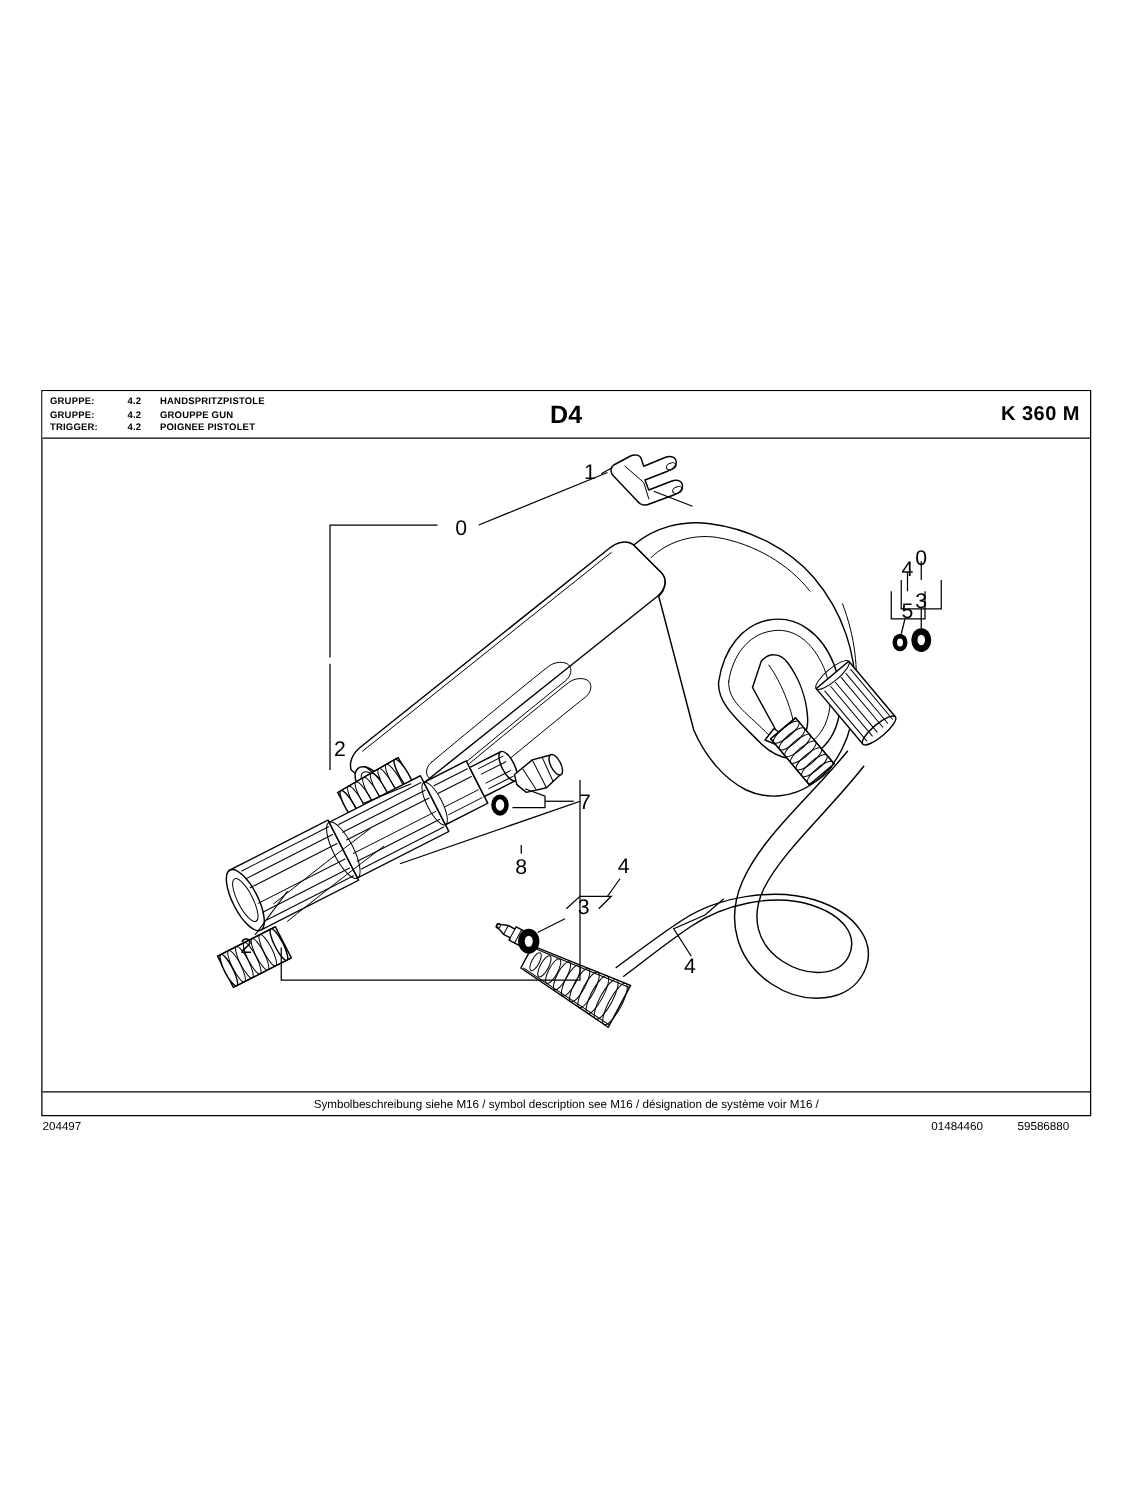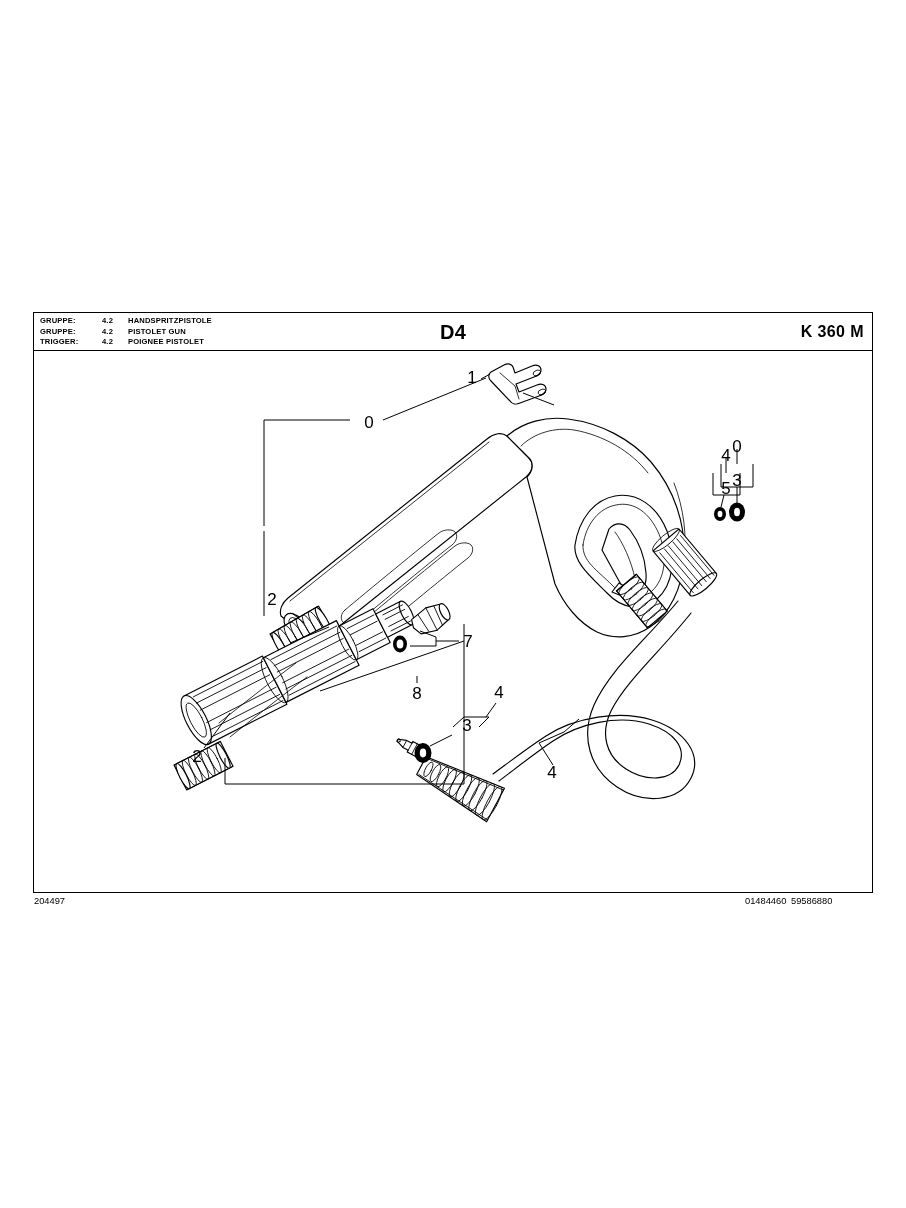--- a/index.html
+++ b/index.html
@@ -114,41 +114,41 @@
     position: absolute;
     left: 33px;
     top: 896px;
     width: 840px;
     height: 16px;
     font-size: 9.3px;
     text-decoration: underline;
   }
   #footer .fleft { position: absolute; left: 1px; top: 0; }
   #footer .fmid  { position: absolute; left: 712px; top: 0; }
-  #footer .fright { position: absolute; left: 758px; top: 0; }
+  #footer .fright { position: absolute; left: 781px; top: 0; }
 
   .callout-text {
     font-family: "Liberation Sans", sans-serif;
     font-size: 17px;
     fill: #000;
   }
 </style>
 </head>
 <body>
 
 <div id="sheet">
 
   <div id="header">
 
     <div id="group-block">
       <span class="grow">
         <span class="lang">GRUPPE:</span><span class="num">4.2</span><span>HANDSPRITZPISTOLE</span>
       </span>
       <span class="grow">
-        <span class="lang">GRUPPE:</span><span class="num">4.2</span><span>PISTOLET GUN</span>
+        <span class="lang">GRUPPE:</span><span class="num">4.2</span><span>GROUPPE GUN</span>
       </span>
       <span class="grow">
         <span class="lang">TRIGGER:</span><span class="num">4.2</span><span>POIGNEE PISTOLET</span>
       </span>
     </div>
 
     <div id="sheet-code">D4</div>
     <div id="model-code">K 360 M</div>
   </div>
 
@@ -441,19 +441,20 @@
         <text class="callout-text" x="434" y="296" text-anchor="middle">7</text>
         <text class="callout-text" x="383" y="348" text-anchor="middle">8</text>
         <text class="callout-text" x="163" y="411" text-anchor="middle">2</text>
         <text class="callout-text" x="433" y="380" text-anchor="middle">3</text>
         <text class="callout-text" x="465" y="347" text-anchor="middle">4</text>
         <text class="callout-text" x="518" y="427" text-anchor="middle">4</text>
       </g>
     </svg>
   </div>
 
+  <div id="note-band">Symbolbeschreibung siehe M16 / symbol description see M16 / désignation de système voir M16 /</div>
 </div>
 
 <div id="footer">
   <span class="fleft">204497</span>
   <span class="fmid">01484460</span>
   <span class="fright">59586880</span>
 </div>
 
 </body></html>

